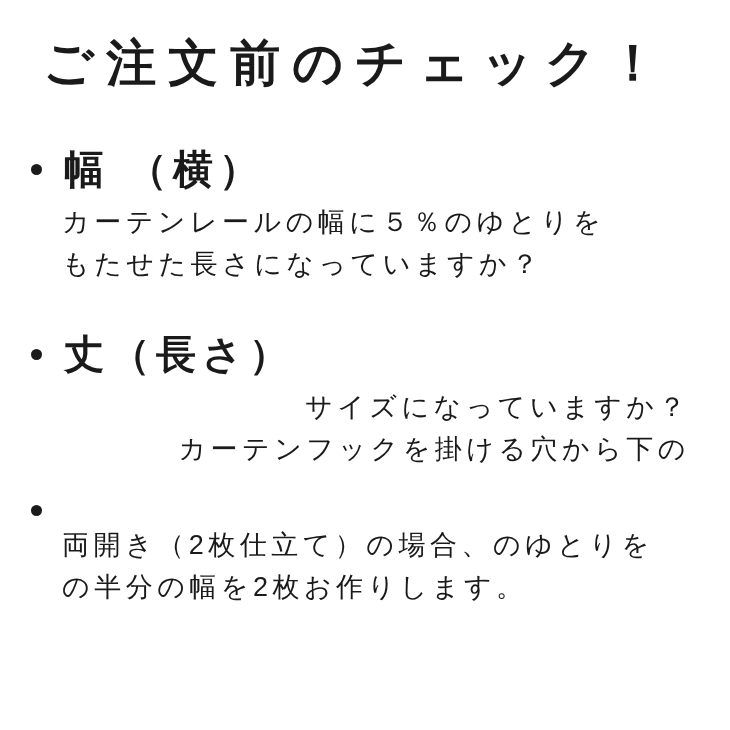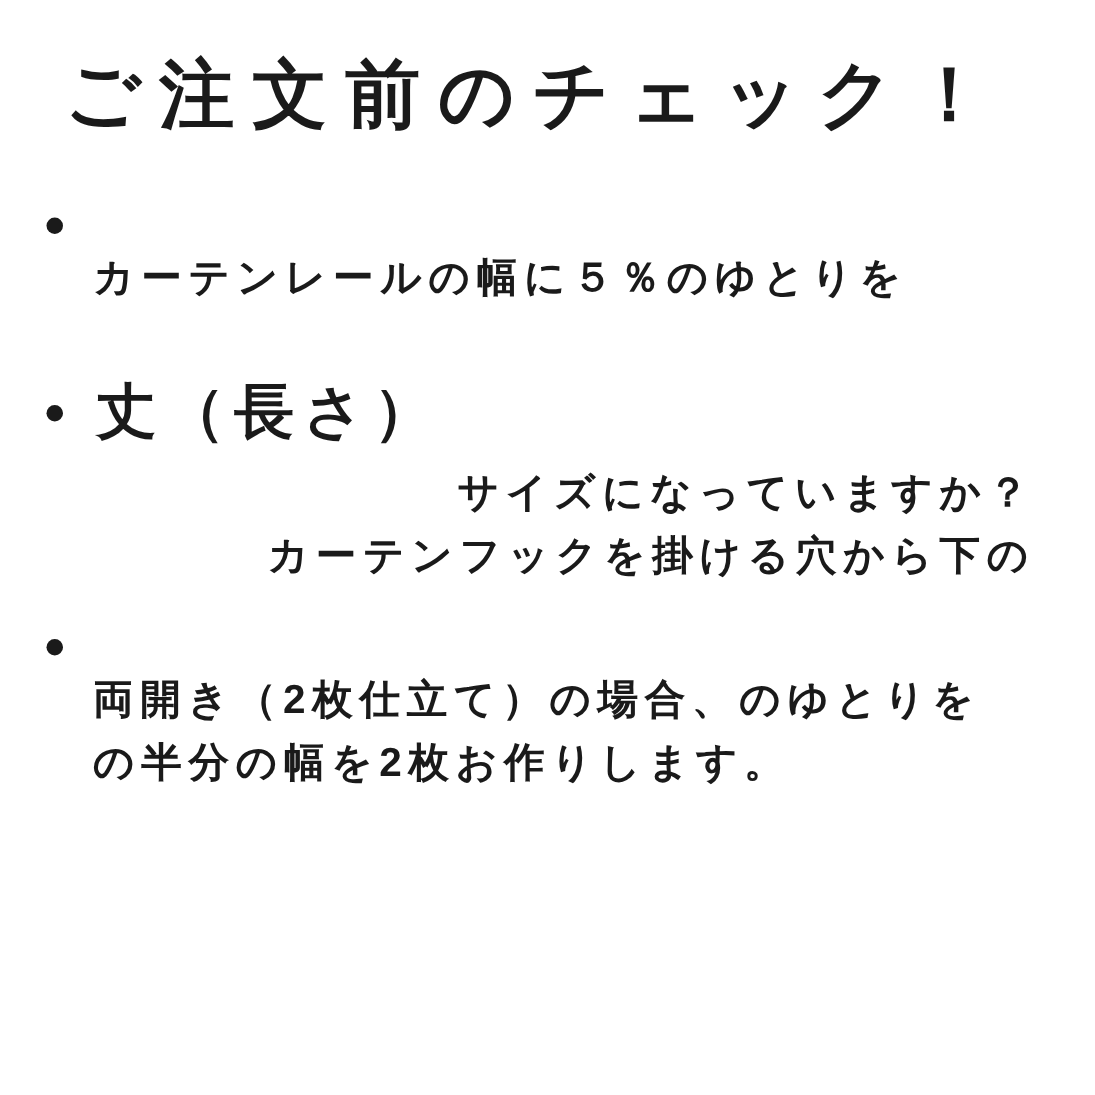--- a/index.html
+++ b/index.html
@@ -54,36 +54,37 @@
   .section-body {
     margin-top: 8px;
     padding-left: 62px;
     font-size: 27px;
     font-weight: 400;
     letter-spacing: 4.5px;
     line-height: 42px;
   }
   .body-line {
     white-space: nowrap;
-    font-weight: bold;
   }
 </style>
 </head>
 <body>
 
 <div class="page">
 
   <div class="page-title">ご注文前のチェック！</div>
 
   <div class="section section-1">
     <div class="section-header">
       <span class="bullet-dot"></span>
+      <span class="section-heading">幅 （横）</span>
     </div>
     <div class="section-body">
       <div class="body-line">カーテンレールの幅に５％のゆとりを</div>
+      <div class="body-line">もたせた長さになっていますか？</div>
     </div>
   </div>
 
   <div class="section section-2">
     <div class="section-header">
       <span class="bullet-dot"></span>
       <span class="section-heading">丈（長さ）</span>
     </div>
     <div class="section-body">
       <div class="body-line">サイズになっていますか？</div>

